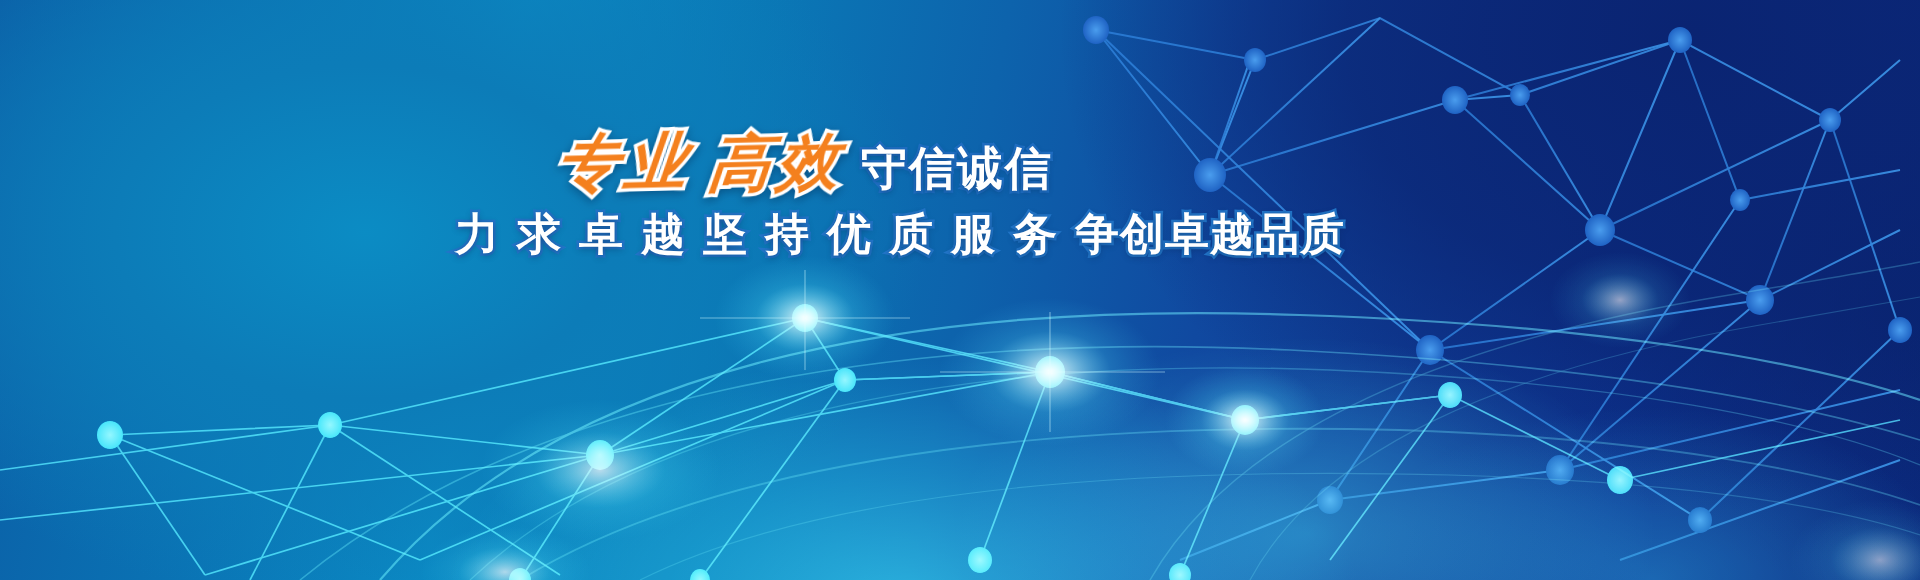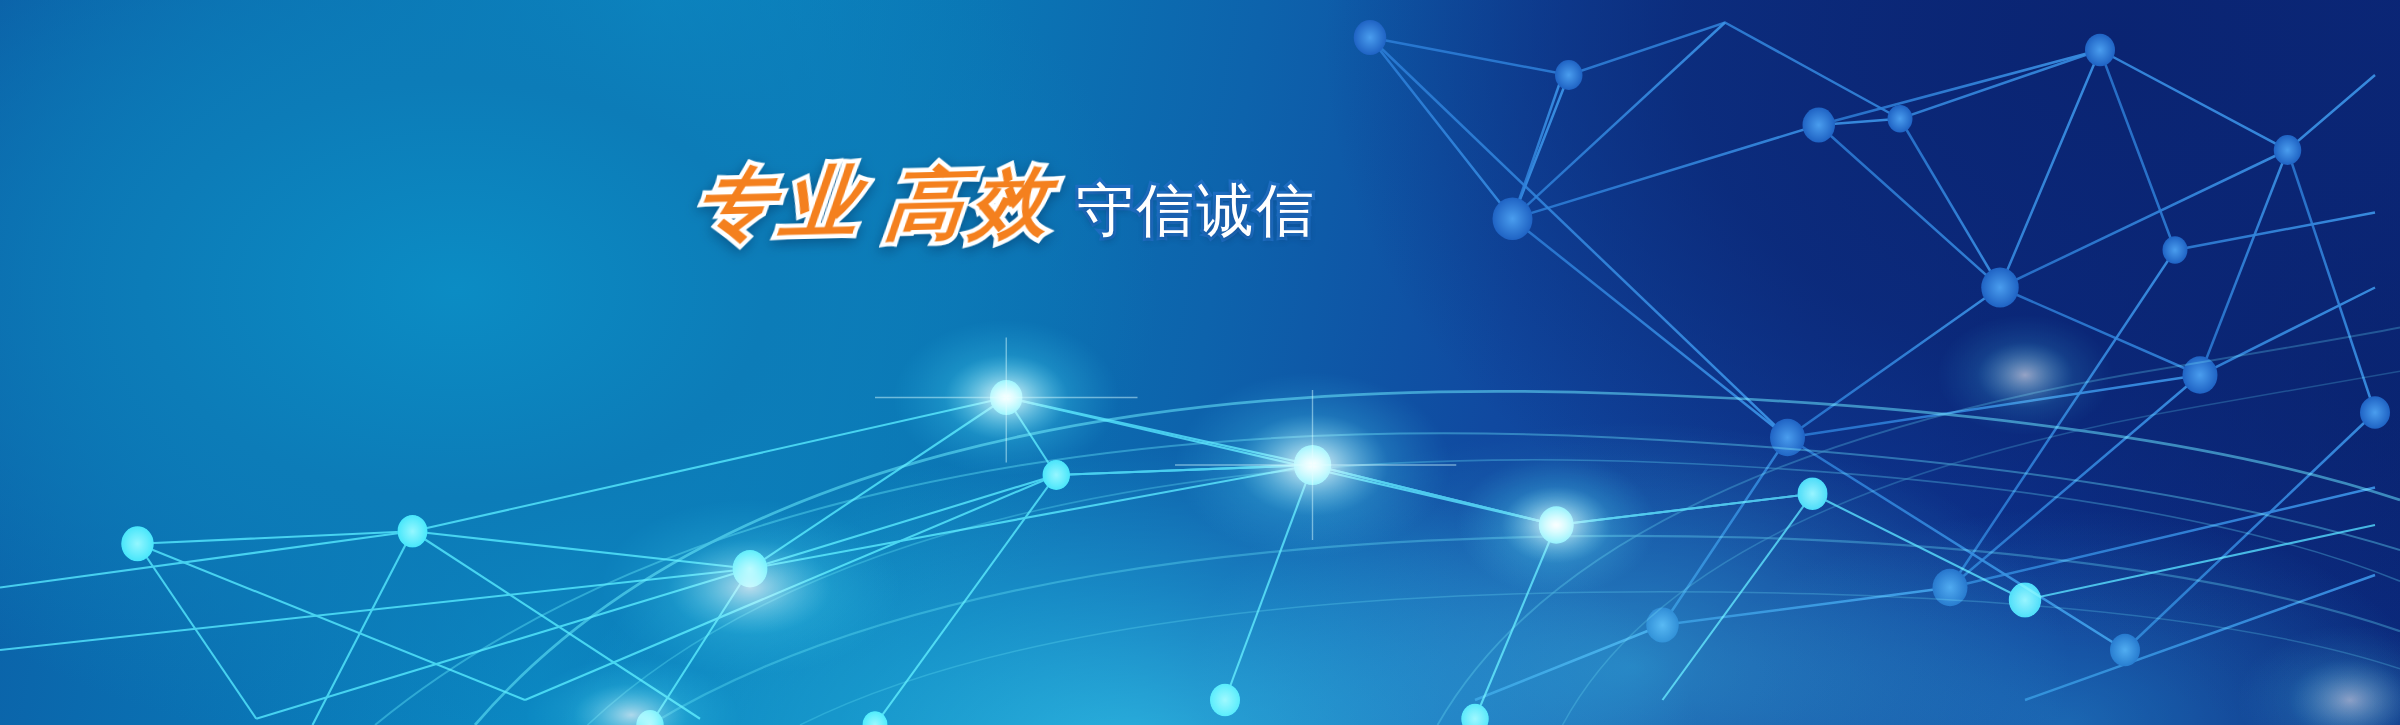--- a/index.html
+++ b/index.html
@@ -82,21 +82,21 @@
     font-style: italic;
     letter-spacing: 6px;
     color: #f4801e;
     -webkit-text-stroke: 7px #ffffff;
     paint-order: stroke fill;
     transform: skewX(-7deg) rotate(-1.4deg);
     filter: drop-shadow(0 3px 5px rgba(0,30,70,0.40));
   }
   .hl-plain {
     font-size: 46px;
-    font-weight: 400;
+    font-weight: 700;
     letter-spacing: 2px;
     color: #ffffff;
     -webkit-text-stroke: 5px #1f6fc4;
     paint-order: stroke fill;
     position: relative;
     top: -3px;
     text-shadow: 0 2px 6px rgba(0,30,70,0.45);
   }
   .subline {
     margin-top: 16px;
@@ -263,15 +263,18 @@
   </svg>
 
   <div class="bg-glow-bottom"></div>
 
   <div class="copy">
     <div class="headline">
       <span class="hl-accent">专业</span>
       <span class="hl-accent">高效</span>
       <span class="hl-plain">守信诚信</span>
     </div>
+    <div class="subline">
+      <span class="sp">力求卓越坚持优质服务</span><span>争创卓越品质</span>
+    </div>
   </div>
 
 </div>
 
 </body></html>

